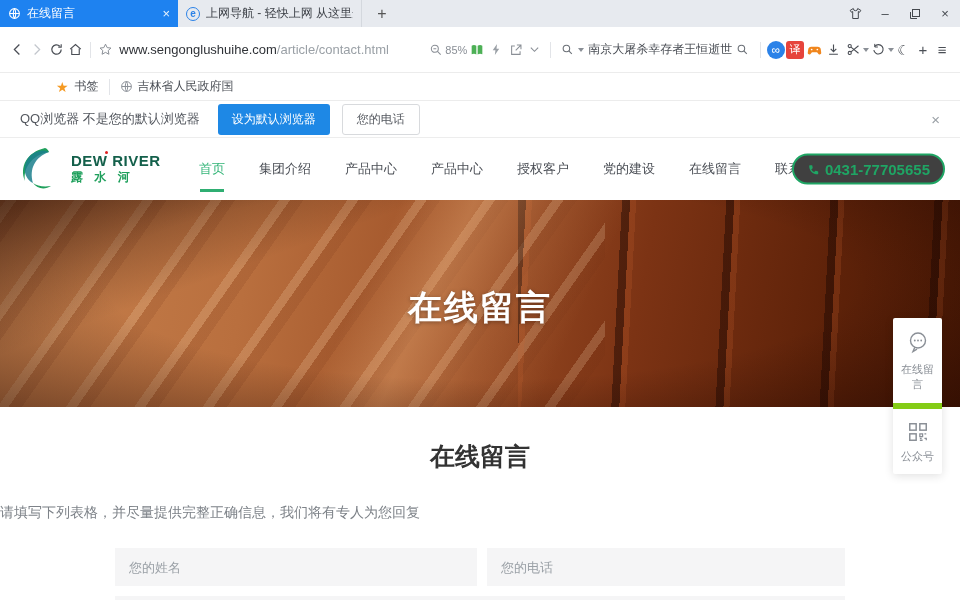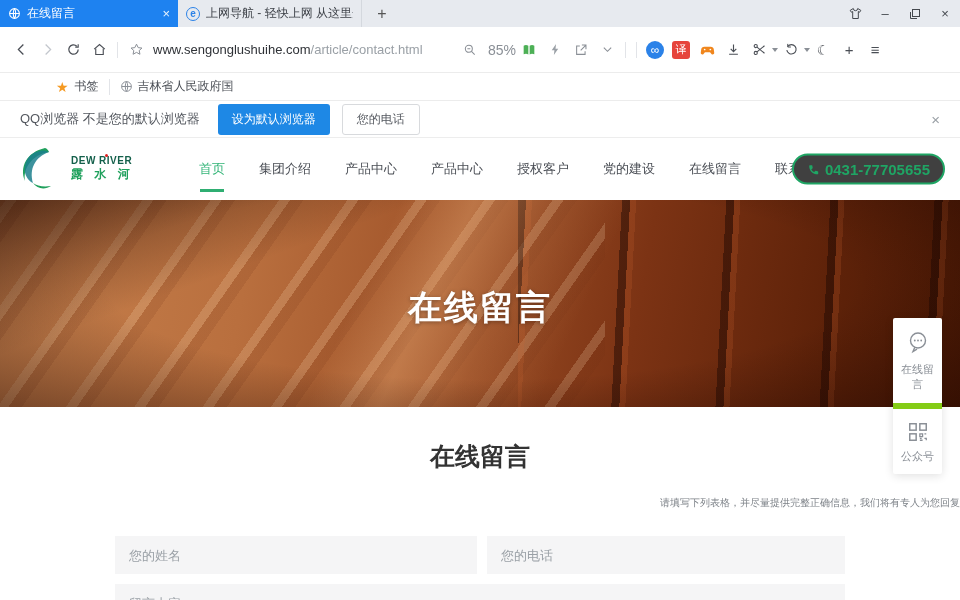--- a/index.html
+++ b/index.html
@@ -22,21 +22,21 @@
   .winbtn { width:30px; height:27px; display:flex; align-items:center; justify-content:center; color:#44484e; font-size:13px; }
 
   
   .toolbar { height:46px; background:#fff; border-bottom:1px solid #ececec; display:flex; align-items:center; padding:0 8px; }
   .tbtn { width:26px; height:26px; display:flex; align-items:center; justify-content:center; }
   .vsep { width:1px; height:16px; background:#e2e4e8; margin:0 5px; }
   .urlarea { display:flex; align-items:center; flex:0 0 300px; }
   .urltext { font-size:13px; margin-left:4px; white-space:nowrap; }
   .urltext .host { color:#2f3237; }
   .urltext .path { color:#9aa0a6; }
-  .zoomctl { display:flex; align-items:center; gap:11px; margin-left:14px; font-size:14px; color:#8a8f96; }
+  .zoomctl { display:flex; align-items:center; gap:2px; margin-left:14px; font-size:11px; color:#8a8f96; }
   .searchbox { display:flex; align-items:center; gap:4px; padding:0 6px; }
   .searchtext { font-size:12px; color:#4a4e55; white-space:nowrap; }
   .caret { width:0; height:0; border-left:3.5px solid transparent; border-right:3.5px solid transparent; border-top:4px solid #8a8f96; }
   .badge-qq { width:18px; height:18px; border-radius:50%; background:#2b82e8; color:#fff; font-size:12px;
               display:flex; align-items:center; justify-content:center; line-height:1; }
   .badge-tr { width:18px; height:18px; border-radius:3px; background:#e6443c; color:#fff; font-size:11px;
               display:flex; align-items:center; justify-content:center; }
   .moon { font-size:14px; color:#4a4e55; }
   .glyphbtn { font-size:15px; color:#4a4e55; }
 
@@ -49,21 +49,21 @@
   .notifbar { height:37px; background:#fff; border-bottom:1px solid #ededed; display:flex; align-items:center; padding:0 20px; }
   .notifmsg { font-size:13px; color:#54585f; margin-right:18px; }
   .btn-primary { background:#1e88e5; color:#fff; font-size:12px; border:none; border-radius:3px; padding:7px 14px; }
   .btn-ghost { background:#fff; color:#54585f; font-size:12px; border:1px solid #d8dadd; border-radius:3px; padding:6px 14px; margin-left:12px; }
   .notifclose { margin-left:auto; color:#9aa0a6; font-size:15px; }
 
   
   .siteheader { height:62px; background:#fff; display:flex; align-items:center; padding:0 15px; position:relative; }
   .logo { display:flex; align-items:center; gap:4px; width:168px; }
   .logotext { position:relative; }
-  .logo-en { font-size:10px; font-weight:bold; color:#14604b; letter-spacing:.5px; }
+  .logo-en { font-size:15px; font-weight:bold; color:#14604b; letter-spacing:.5px; }
   .logo-dot { position:absolute; top:-1px; left:34px; width:3px; height:3px; background:#e02020; border-radius:50%; }
   .logo-cn { font-size:12px; font-weight:bold; color:#1fa05c; letter-spacing:4px; }
   .mainnav { display:flex; align-items:center; gap:30px; margin-left:14px; }
   .navitem { font-size:13px; color:#4a4e55; position:relative; padding:14px 2px; }
   .navitem.active { color:#35b579; }
   .navitem.active::after { content:""; position:absolute; left:50%; transform:translateX(-50%); bottom:0;
                            width:24px; height:3px; background:#2fae72; }
   .phonepill { position:absolute; right:15px; top:50%; transform:translateY(-50%);
                display:flex; align-items:center; gap:4px; border:2px solid #1fa564; border-radius:17px;
                height:31px; padding:0 13px; color:#1fa564; font-weight:bold; font-size:15px; background:#404040; }
@@ -86,21 +86,21 @@
   
   .floatpanel { position:absolute; right:18px; top:318px; width:49px; background:#fff;
                 box-shadow:0 2px 10px rgba(0,0,0,.12); border-radius:2px; z-index:5; }
   .floatitem { padding:12px 4px 10px; display:flex; flex-direction:column; align-items:center; gap:6px; }
   .floatitem + .floatitem { border-top:6px solid #84cc16; }
   .floatlabel { font-size:11px; color:#8a8f96; text-align:center; line-height:1.4; }
 
   
   .content { background:#fff; }
   .sectitle { text-align:center; font-size:25px; font-weight:bold; color:#333; padding-top:33px; }
-  .subtitle { text-align:right; font-size:10px; color:#7d8288; margin-top:23px; }
+  .subtitle { text-align:left; font-size:14px; color:#7d8288; margin-top:31px; }
   .msgform { width:730px; margin:26px auto 0; }
   .formrow { display:flex; gap:10px; }
   .field { height:38px; background:#f5f5f6; border:none; outline:none; font-size:13px; color:#333;
            padding:0 14px; font-family:"Liberation Sans","DejaVu Sans",sans-serif; }
   .field::placeholder { color:#9aa0a6; opacity:1; }
   .f-name { width:362px; }
   .f-phone { width:358px; }
   .f-msg { width:730px; height:44px; margin-top:10px; resize:none; padding-top:11px; }
 
   svg { display:block; }
@@ -198,20 +198,32 @@
         <path d="M10 5H4.5v14.5H19V14"></path>
           <path d="M13.5 3.5H20.5v7M20 4l-8.5 8.5"></path>
       </svg>
     </span>
     <span class="tbtn">
       <svg width="11" height="11" viewBox="0 0 24 24" fill="none" stroke="#8a8f96" stroke-width="2.4">
           <path d="M4 8l8 8 8-8"></path>
         </svg>
     </span>
     <span class="vsep"></span>
+    <div class="searchbox">
+      <svg width="13" height="13" viewBox="0 0 24 24" fill="none" stroke="#6b7077" stroke-width="2">
+        <circle cx="10" cy="10" r="6"></circle>
+          <path d="M14.5 14.5 20 20"></path>
+      </svg>
+      <span class="caret"></span>
+      <span class="searchtext">南京大屠杀幸存者王恒逝世</span>
+      <svg width="13" height="13" viewBox="0 0 24 24" fill="none" stroke="#6b7077" stroke-width="2">
+        <circle cx="10" cy="10" r="6"></circle>
+          <path d="M14.5 14.5 20 20"></path>
+      </svg>
+    </div>
     <span class="vsep"></span>
     <span class="tbtn">
       <span class="badge-qq">∞</span>
     </span>
     <span class="tbtn">
       <span class="badge-tr">译</span>
     </span>
     <span class="tbtn">
       <svg width="17" height="17" viewBox="0 0 24 24" fill="#f0861d">
         <path d="M7.5 8h9a4.5 4.5 0 0 1 4.4 3.9l.6 4.6a2.2 2.2 0 0 1-3.9 1.7L15.6 16H8.4l-2 2.2a2.2 2.2 0 0 1-3.9-1.7l.6-4.6A4.5 4.5 0 0 1 7.5 8z"></path>

